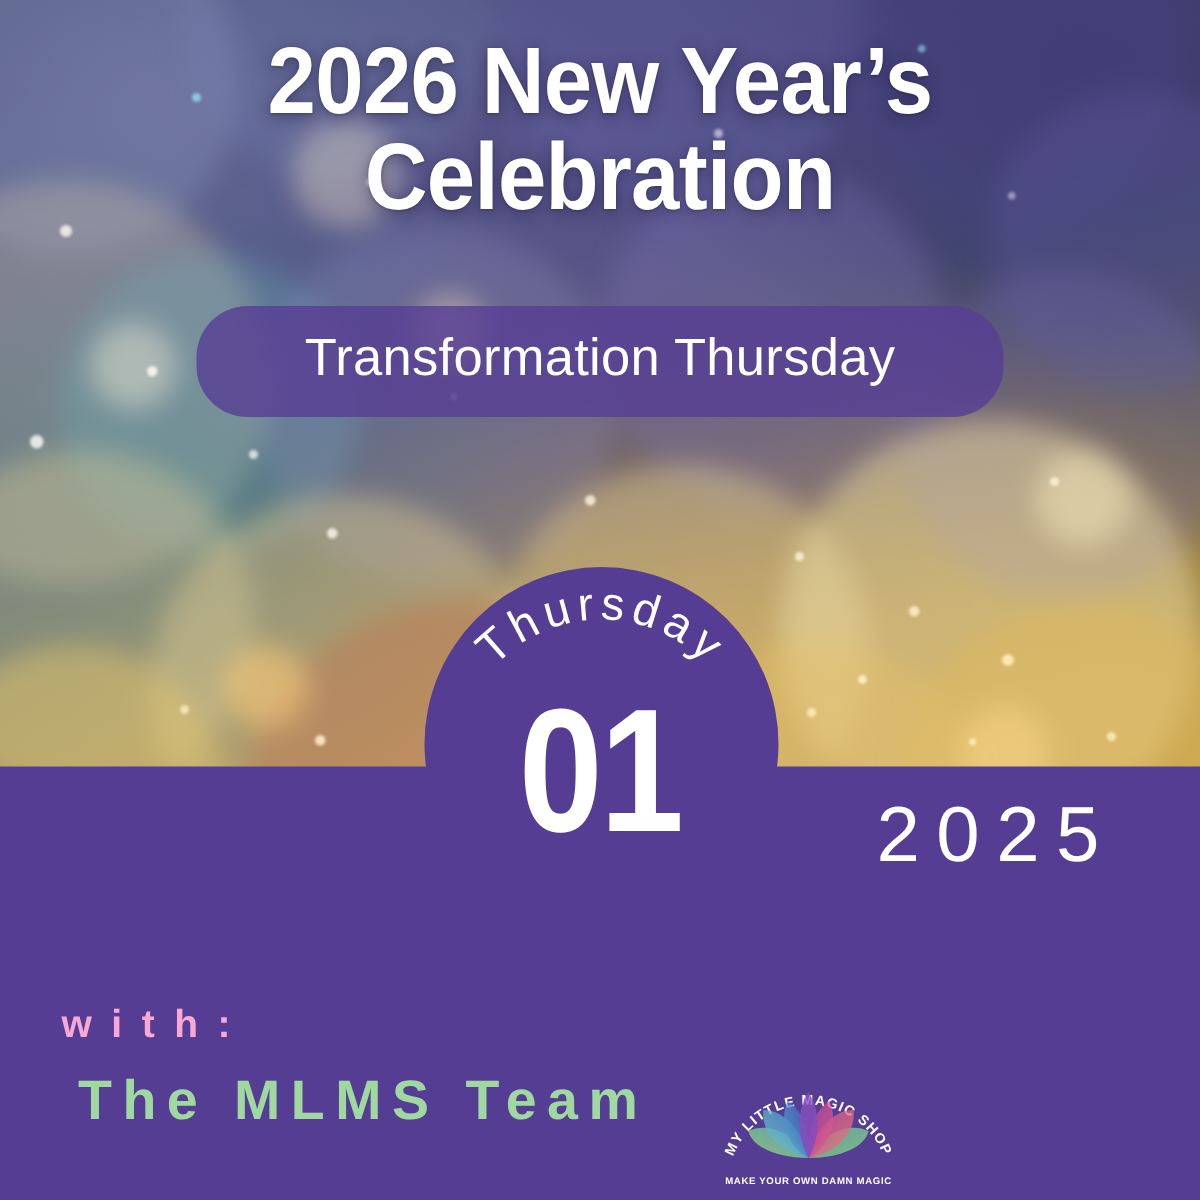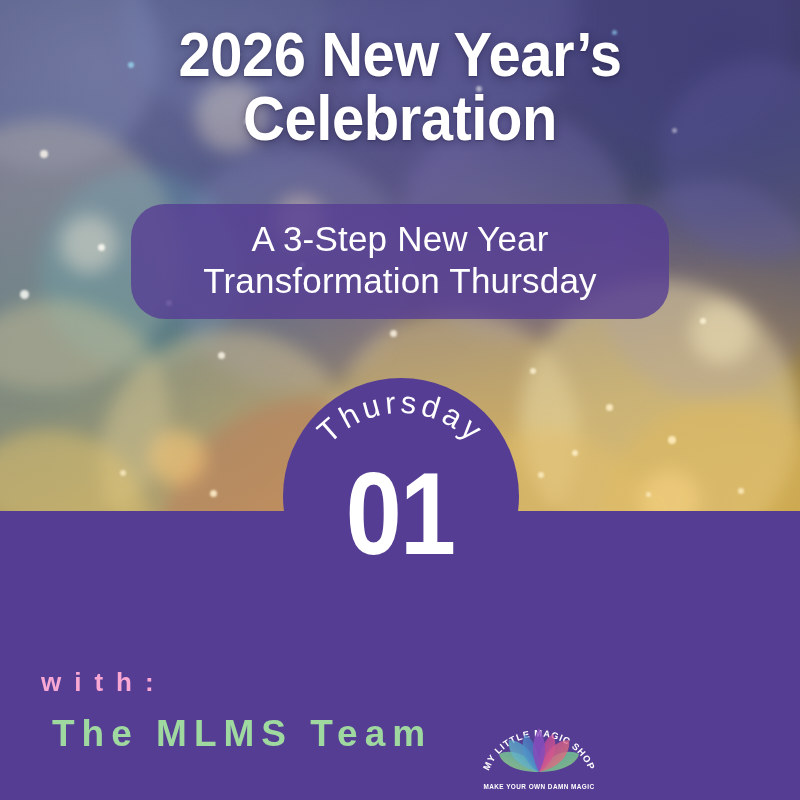--- a/index.html
+++ b/index.html
@@ -326,38 +326,38 @@
       <div class="dot" style="left:646px; top:492px; width:5px;  height:5px;  background:rgba(255,238,195,0.78);"></div>
     </div>
   </div>
 
   <div id="title">
     <span class="line">2026 New Year’s</span>
     <span class="line">Celebration</span>
   </div>
 
   <div id="subtitle-plate">
-    <span class="sline">A 3-Step New Year</span>
     <span class="sline">Transformation Thursday</span>
   </div>
 
   <div id="date-disc"></div>
 
   <svg id="arc-svg" viewBox="0 0 236 236">
     <defs>
       <path id="weekday-arc-path" d="M 22,131 A 96,96 0 0 1 214,131" fill="none"></path>
     </defs>
     <text text-anchor="middle">
       <textPath href="#weekday-arc-path" startOffset="50%">Thursday</textPath>
     </text>
   </svg>
 
   <div id="band"></div>
 
   <div id="day-num">01</div>
+  <div id="yr">2025</div>
 
   <div id="with-label">with:</div>
   <div id="presenter">The MLMS Team</div>
 
   <div id="logo">
     <svg viewBox="0 0 124 92" width="124" height="92">
       <defs>
         <path id="logo-ring-path" d="M 10,76 A 54,54 0 0 1 114,76" fill="none"></path>
         <linearGradient id="pet-cyan" x1="0" y1="1" x2="1" y2="0">
           <stop offset="0%" stop-color="#7fd4c8"></stop>

